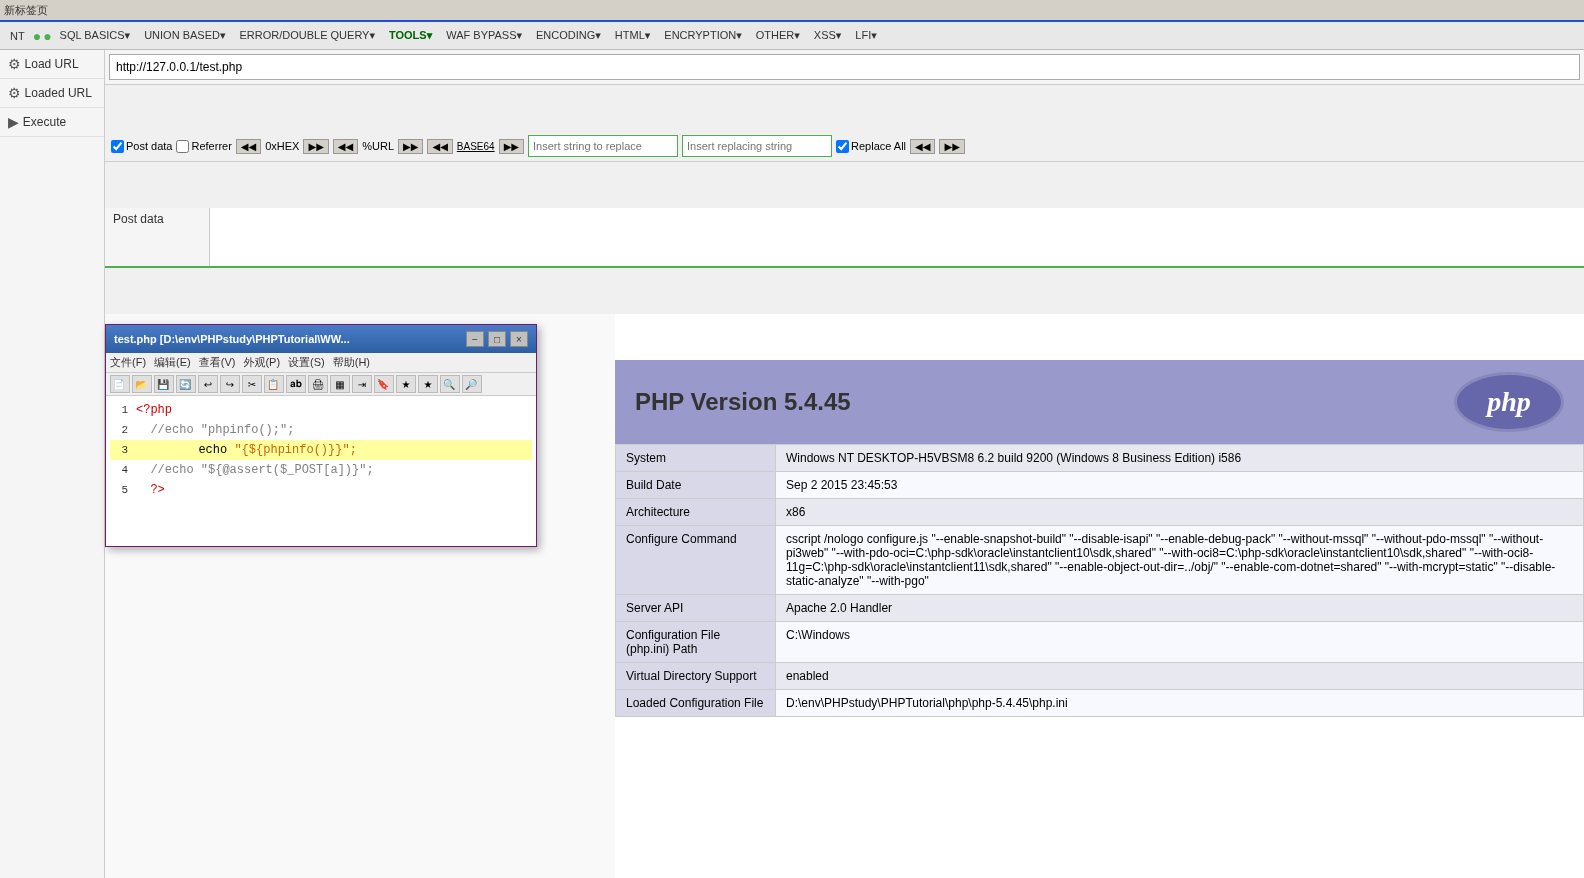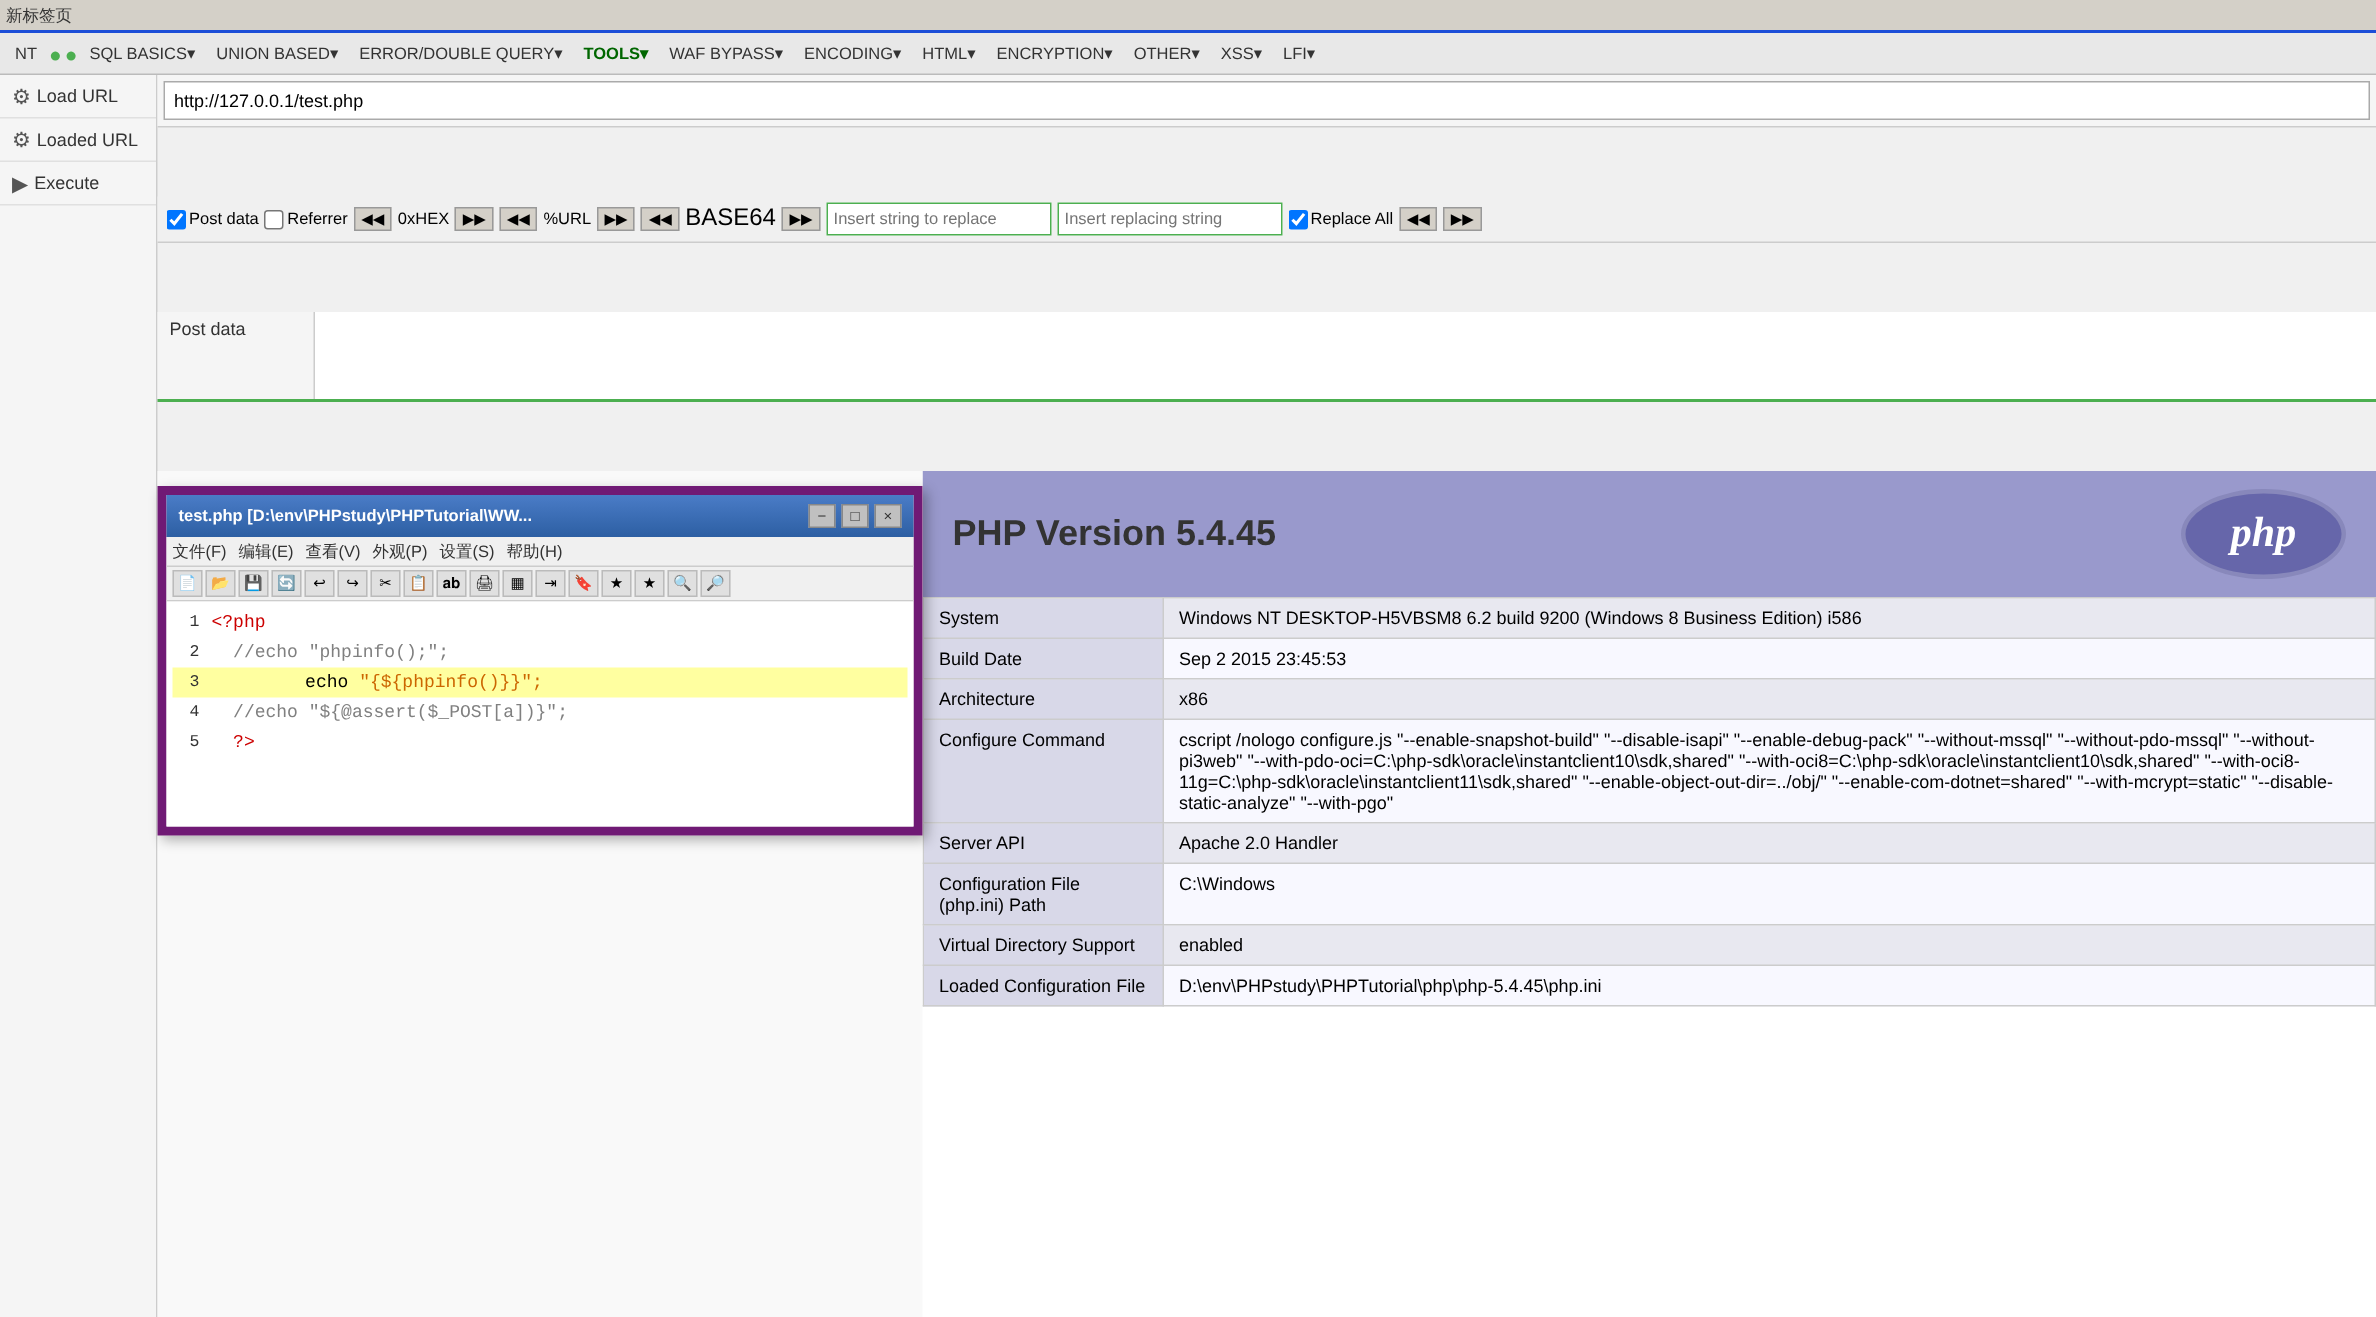--- a/index.html
+++ b/index.html
@@ -133,23 +133,23 @@
     }
 
     
     .bottom-panel { flex: 1; display: flex; position: relative; background: #f9f9f9; }
 
     
     .file-editor-window {
       position: absolute;
       top: 10px;
       left: 0;
-      width: 510px;
+      width: 432px;
       background: #f0f0f0;
-      border: 6px solid #701a75;
+      border: 1px solid #701a75;
       box-shadow: 3px 3px 8px rgba(0,0,0,0.3);
       z-index: 10;
     }
     .window-title-bar {
       background: linear-gradient(to bottom, #4a7cc7, #2d5fa3);
       color: white;
       padding: 4px 8px;
       display: flex;
       align-items: center;
       justify-content: space-between;
@@ -232,20 +232,21 @@
       bottom: 0;
       background: white;
       overflow-y: auto;
     }
     .php-header {
       background: #9999cc;
       padding: 12px 20px;
       display: flex;
       align-items: center;
       justify-content: space-between;
+      margin-top: 46px;
     }
     .php-header h1 { font-size: 24px; color: #333; font-weight: bold; }
     .php-logo {
       width: 110px;
       height: 60px;
       background: #6666aa;
       border-radius: 50% 50% 50% 50%;
       display: flex;
       align-items: center;
       justify-content: center;
@@ -320,21 +321,21 @@
           <input type="checkbox" style="">
           <span>Referrer</span>
         </label>
         <button class="arrow-btn">◀◀</button>
         <span style="font-size:11px;">0xHEX</span>
         <button class="arrow-btn">▶▶</button>
         <button class="arrow-btn">◀◀</button>
         <span style="font-size:11px;">%URL</span>
         <button class="arrow-btn">▶▶</button>
         <button class="arrow-btn">◀◀</button>
-        <span style="font-size:16px;">BASE64</span>
+        <span style="font-size:10px;text-decoration:underline;">BASE64</span>
         <button class="arrow-btn">▶▶</button>
         <input class="text-input-small" type="text" placeholder="Insert string to replace" style="">
         <input class="text-input-small" type="text" placeholder="Insert replacing string" style="">
         <label class="toolbar-check">
           <input type="checkbox" checked="" style="">
           <span>Replace All</span>
         </label>
         <button class="arrow-btn">◀◀</button>
         <button class="arrow-btn">▶▶</button>
       </div>

